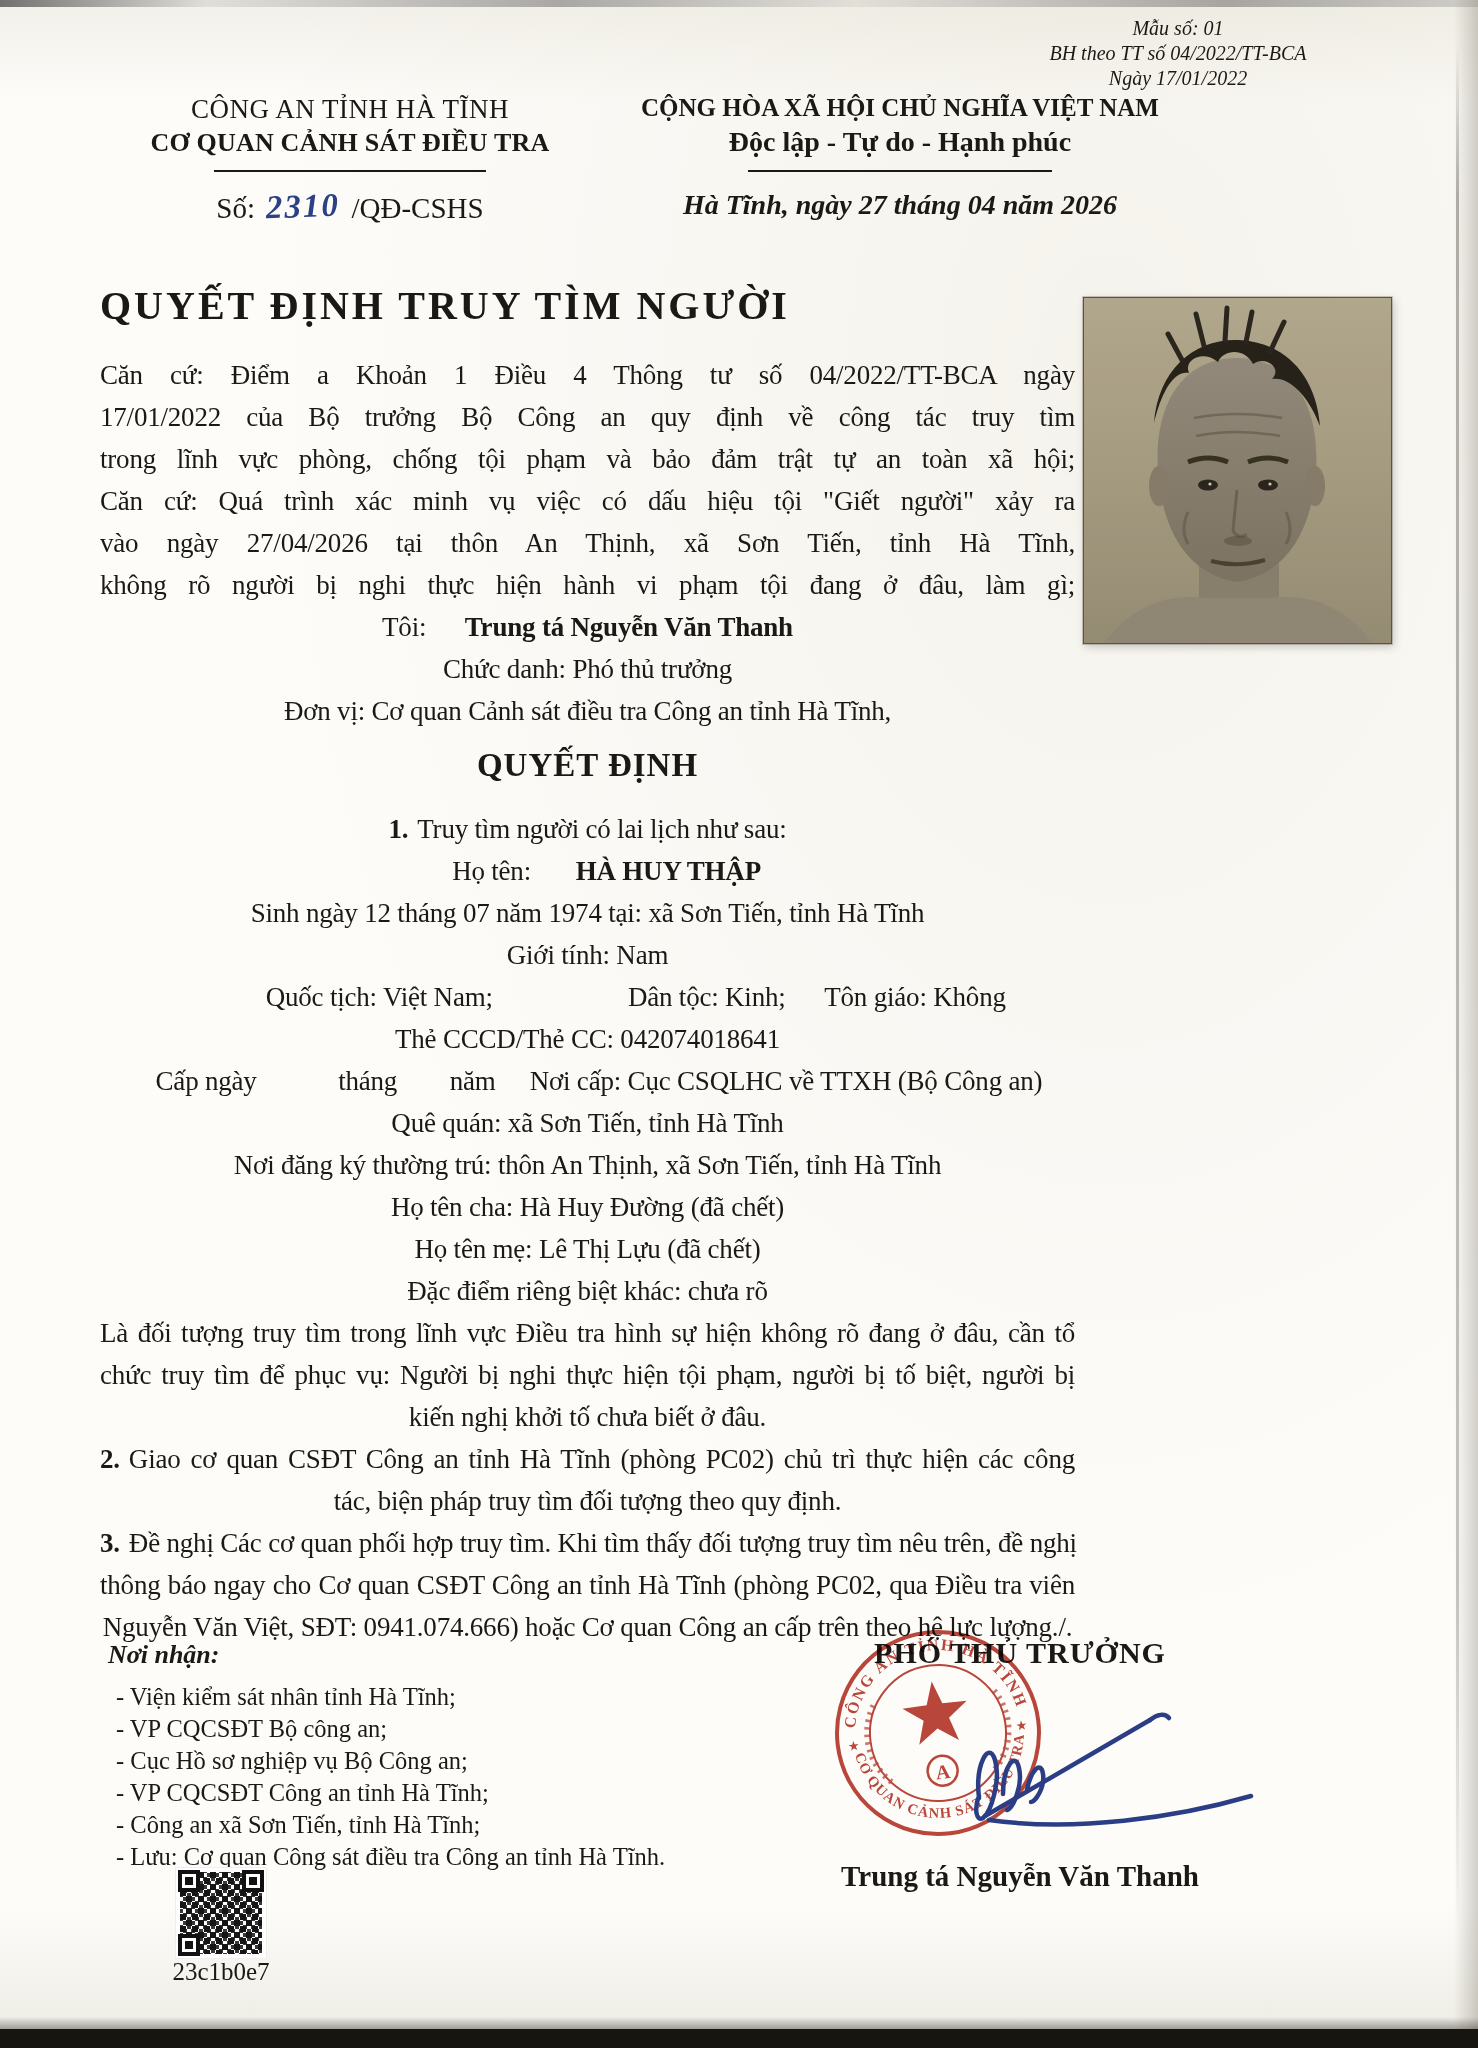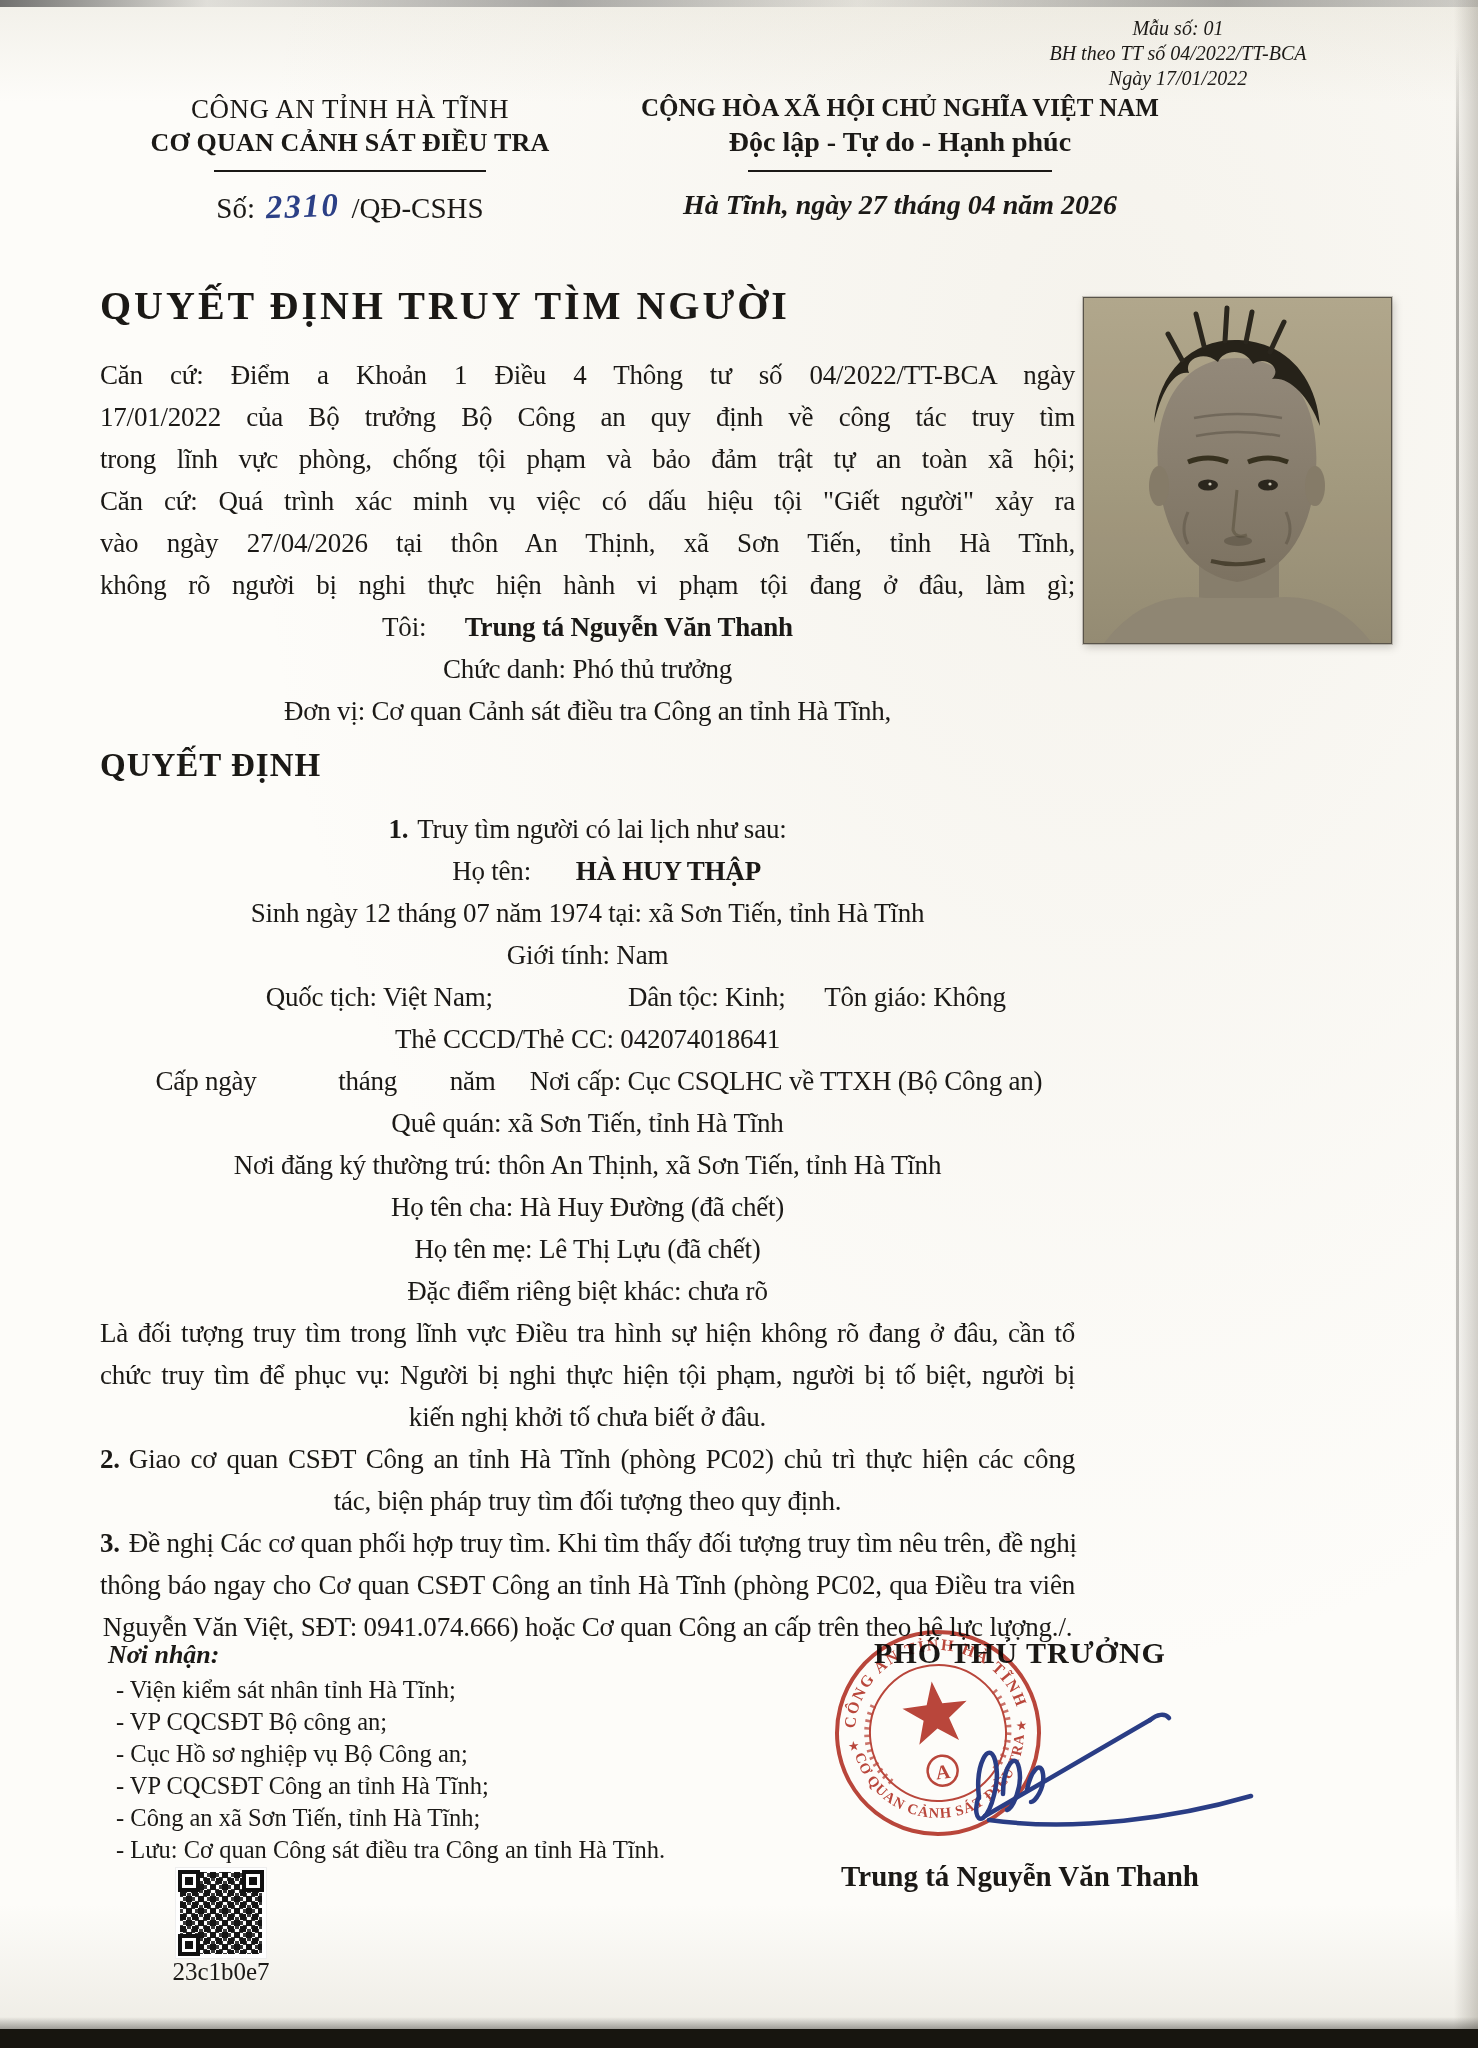--- a/index.html
+++ b/index.html
@@ -44,32 +44,32 @@
     font-size:40px; font-weight:bold; letter-spacing:3px; }
   
   .photo-frame { position:absolute; left:1083px; top:297px; width:307px; height:345px;
     border:1px solid #59544a; box-shadow:0 0 0 1px rgba(70,64,52,.25), 2px 3px 8px rgba(60,55,45,.25); }
   .photo-frame svg { display:block; }
   
   .body-col { position:absolute; left:100px; top:354px; width:975px; font-size:27px; line-height:42px; letter-spacing:-0.2px; }
   .jline { white-space:nowrap; text-align:justify; text-align-last:justify; text-justify:inter-word; }
   .row { white-space:nowrap; text-align:center; }
   .num { font-weight:bold; margin-right:9px; }
-  .decision-heading { text-align:left; font-weight:bold; font-size:33px; letter-spacing:1px; margin:12px 0 22px 0; }
+  .decision-heading { text-align:center; font-weight:bold; font-size:33px; letter-spacing:1px; margin:12px 0 22px 0; }
   .lbl-gap { display:inline-block; width:155px; }
   .iss-gap { display:inline-block; margin-left:32px; }
   .w-qt { display:inline-block; width:420px; }
   .w-dt { display:inline-block; width:235px; }
   .w-cd { display:inline-block; width:147px; }
   .w-th { display:inline-block; width:96px;margin-left:40px; }
   .w-nm { display:inline-block; width:114px; }
   
   .footer-left { position:absolute; left:108px; top:1640px; width:600px; }
   .noi-nhan { font-weight:bold; font-style:italic; font-size:26px; }
-  .recipients { list-style:none; margin:4px 0 0 0; padding:0 0 0 8px; font-size:24.5px; line-height:32px; }
+  .recipients { list-style:none; margin:11px 0 0 0; padding:0 0 0 8px; font-size:24.5px; line-height:32px; }
   
   .qr { position:absolute; left:176px; top:1868px; width:90px; height:90px; background:#fff; outline:1px solid #eee; }
   .qr-noise1 { position:absolute; inset:4px;
     background:repeating-conic-gradient(#151515 0 25%, transparent 0 50%); background-size:12px 12px; }
   .qr-noise2 { position:absolute; inset:4px; opacity:.85;
     background:repeating-conic-gradient(#151515 0 25%, transparent 0 50%); background-size:8px 8px; background-position:3px 5px; }
   .qr .f { position:absolute; width:22px; height:22px; border:4px solid #111; background:#fff; box-sizing:border-box; }
   .qr .f::after { content:""; position:absolute; inset:3px; background:#111; }
   .f-tl { left:2px; top:2px; } .f-tr { right:2px; top:2px; } .f-bl { left:2px; bottom:2px; }
   .qr-caption { position:absolute; left:146px; top:1958px; width:150px; text-align:center; font-size:25px; }

